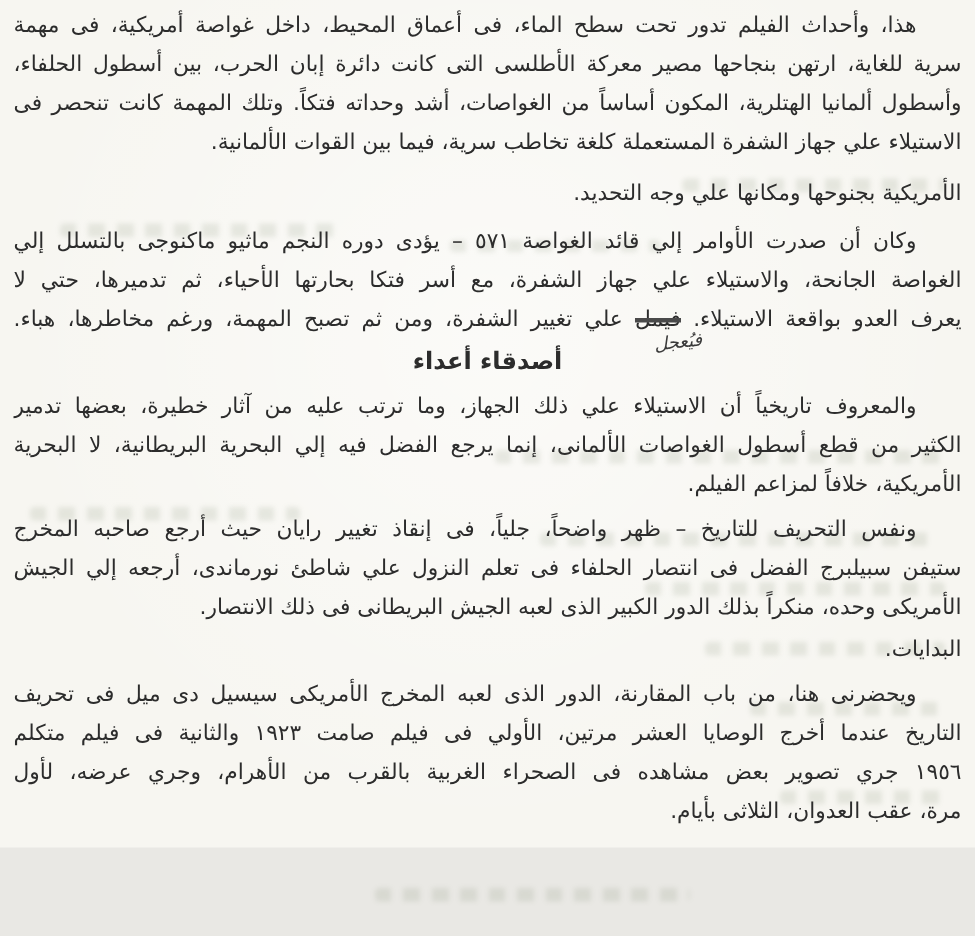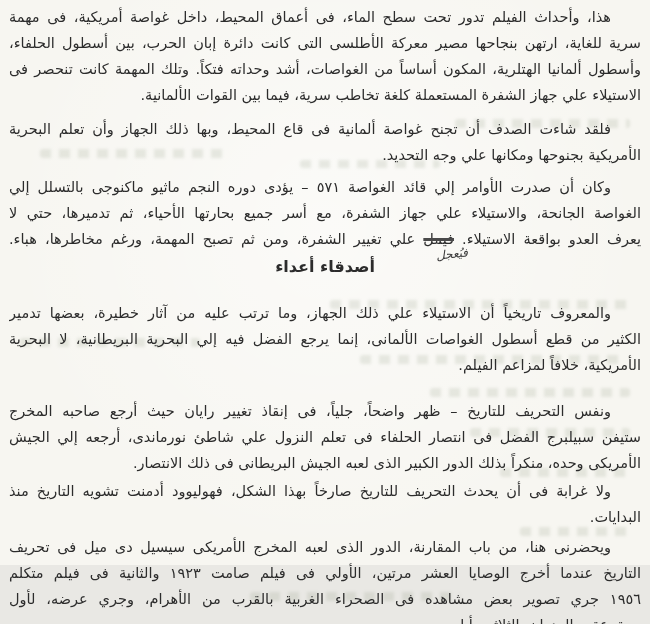--- a/index.html
+++ b/index.html
@@ -43,21 +43,21 @@
     position: relative;
     z-index: 1;
     padding: 4px 9px 0 9px;
   }
   .para {
     margin: 0;
   }
   .mt8  { margin-top: 8px; }
   .mt6  { margin-top: 6px; }
   .mt2  { margin-top: 2px; }
-  .mt12 { margin-top: 20px; }
+  .mt12 { margin-top: 4px; }
   .mt4  { margin-top: 4px; }
   .ln {
     font-size: 14.5px;
     line-height: 26px;
     height: 26px;
     overflow: hidden;
     text-align: justify;
     text-align-last: justify;
     white-space: normal;
     letter-spacing: 0.1px;
@@ -124,46 +124,44 @@
   <div class="text-block">
 
     <div class="para">
       <div class="ln first">هذا، وأحداث الفيلم تدور تحت سطح الماء، فى أعماق المحيط، داخل غواصة أمريكية، فى مهمة</div>
       <div class="ln">سرية للغاية، ارتهن بنجاحها مصير معركة الأطلسى التى كانت دائرة إبان الحرب، بين أسطول الحلفاء،</div>
       <div class="ln">وأسطول ألمانيا الهتلرية، المكون أساساً من الغواصات، أشد وحداته فتكاً. وتلك المهمة كانت تنحصر فى</div>
       <div class="ln last">الاستيلاء علي جهاز الشفرة المستعملة كلغة تخاطب سرية، فيما بين القوات الألمانية.</div>
     </div>
 
     <div class="para mt8">
-      <div class="ln first">فلقد شاءت الصدف أن تجنح غواصة ألمانية فى قاع المحيط، وبها ذلك الجهاز وأن تعلم البحرية</div>
       <div class="ln last">الأمريكية بجنوحها ومكانها علي وجه التحديد.</div>
     </div>
 
     <div class="para mt6">
       <div class="ln first">وكان أن صدرت الأوامر إلي قائد الغواصة ٥٧١ – يؤدى دوره النجم ماثيو ماكنوجى بالتسلل إلي</div>
-      <div class="ln">الغواصة الجانحة، والاستيلاء علي جهاز الشفرة، مع أسر جميع بحارتها الأحياء، ثم تدميرها، حتي لا</div>
+      <div class="ln">الغواصة الجانحة، والاستيلاء علي جهاز الشفرة، مع أسر فتكا بحارتها الأحياء، ثم تدميرها، حتي لا</div>
       <div class="ln fill-last"><span>يعرف العدو بواقعة الاستيلاء. </span><span class="struck"><span class="struck-word">فيمل</span><span class="annotation">فيُعجل</span></span><span> علي تغيير الشفرة، ومن ثم تصبح المهمة، ورغم مخاطرها، هباء.</span></div>
     </div>
 
     <div class="heading mt2">أصدقاء أعداء</div>
 
     <div class="para mt12">
       <div class="ln first">والمعروف تاريخياً أن الاستيلاء علي ذلك الجهاز، وما ترتب عليه من آثار خطيرة، بعضها تدمير</div>
       <div class="ln">الكثير من قطع أسطول الغواصات الألمانى، إنما يرجع الفضل فيه إلي البحرية البريطانية، لا البحرية</div>
       <div class="ln last">الأمريكية، خلافاً لمزاعم الفيلم.</div>
     </div>
 
     <div class="para mt12">
       <div class="ln first">ونفس التحريف للتاريخ – ظهر واضحاً، جلياً، فى إنقاذ تغيير رايان حيث أرجع صاحبه المخرج</div>
       <div class="ln">ستيفن سبيلبرج الفضل فى انتصار الحلفاء فى تعلم النزول علي شاطئ نورماندى، أرجعه إلي الجيش</div>
       <div class="ln last">الأمريكى وحده، منكراً بذلك الدور الكبير الذى لعبه الجيش البريطانى فى ذلك الانتصار.</div>
     </div>
 
     <div class="para mt2">
-      <div class="ln first">ولا غرابة فى أن يحدث التحريف للتاريخ صارخاً بهذا الشكل، فهوليوود أدمنت تشويه التاريخ منذ</div>
       <div class="ln last">البدايات.</div>
     </div>
 
     <div class="para mt4">
       <div class="ln first">ويحضرنى هنا، من باب المقارنة، الدور الذى لعبه المخرج الأمريكى سيسيل دى ميل فى تحريف</div>
       <div class="ln">التاريخ عندما أخرج الوصايا العشر مرتين، الأولي فى فيلم صامت ١٩٢٣ والثانية فى فيلم متكلم</div>
       <div class="ln">١٩٥٦ جري تصوير بعض مشاهده فى الصحراء الغربية بالقرب من الأهرام، وجري عرضه، لأول</div>
       <div class="ln last">مرة، عقب العدوان، الثلاثى بأيام.</div>
     </div>
 

